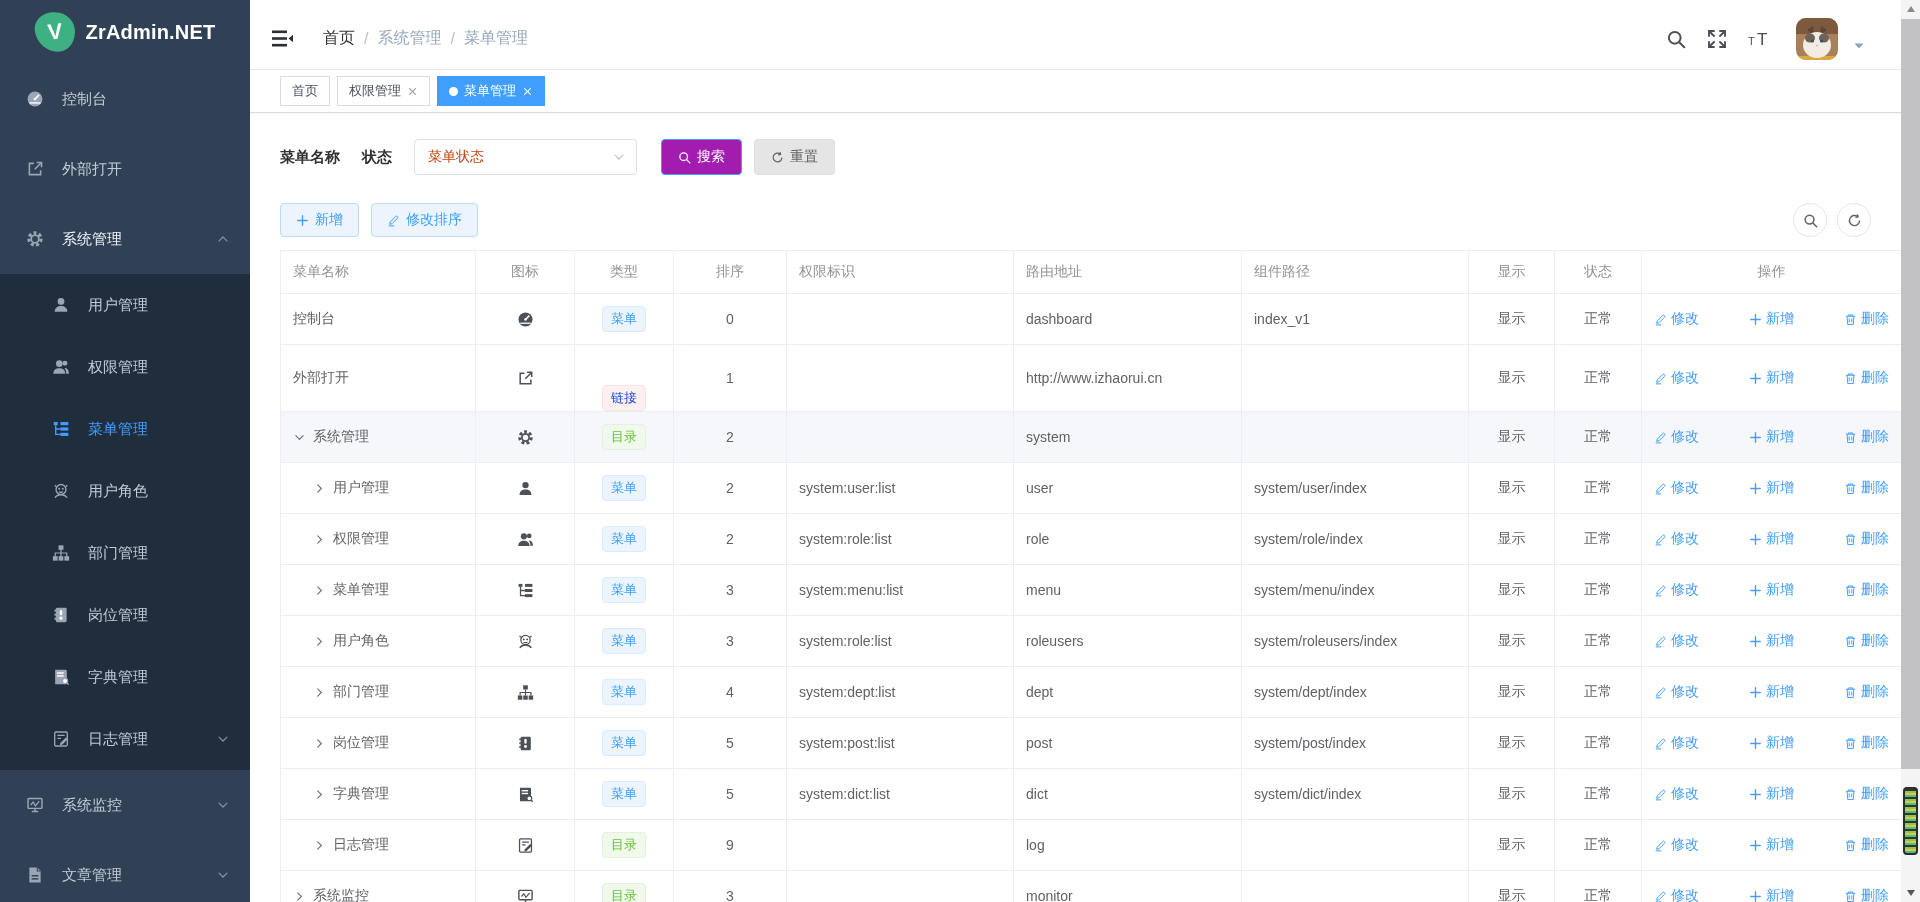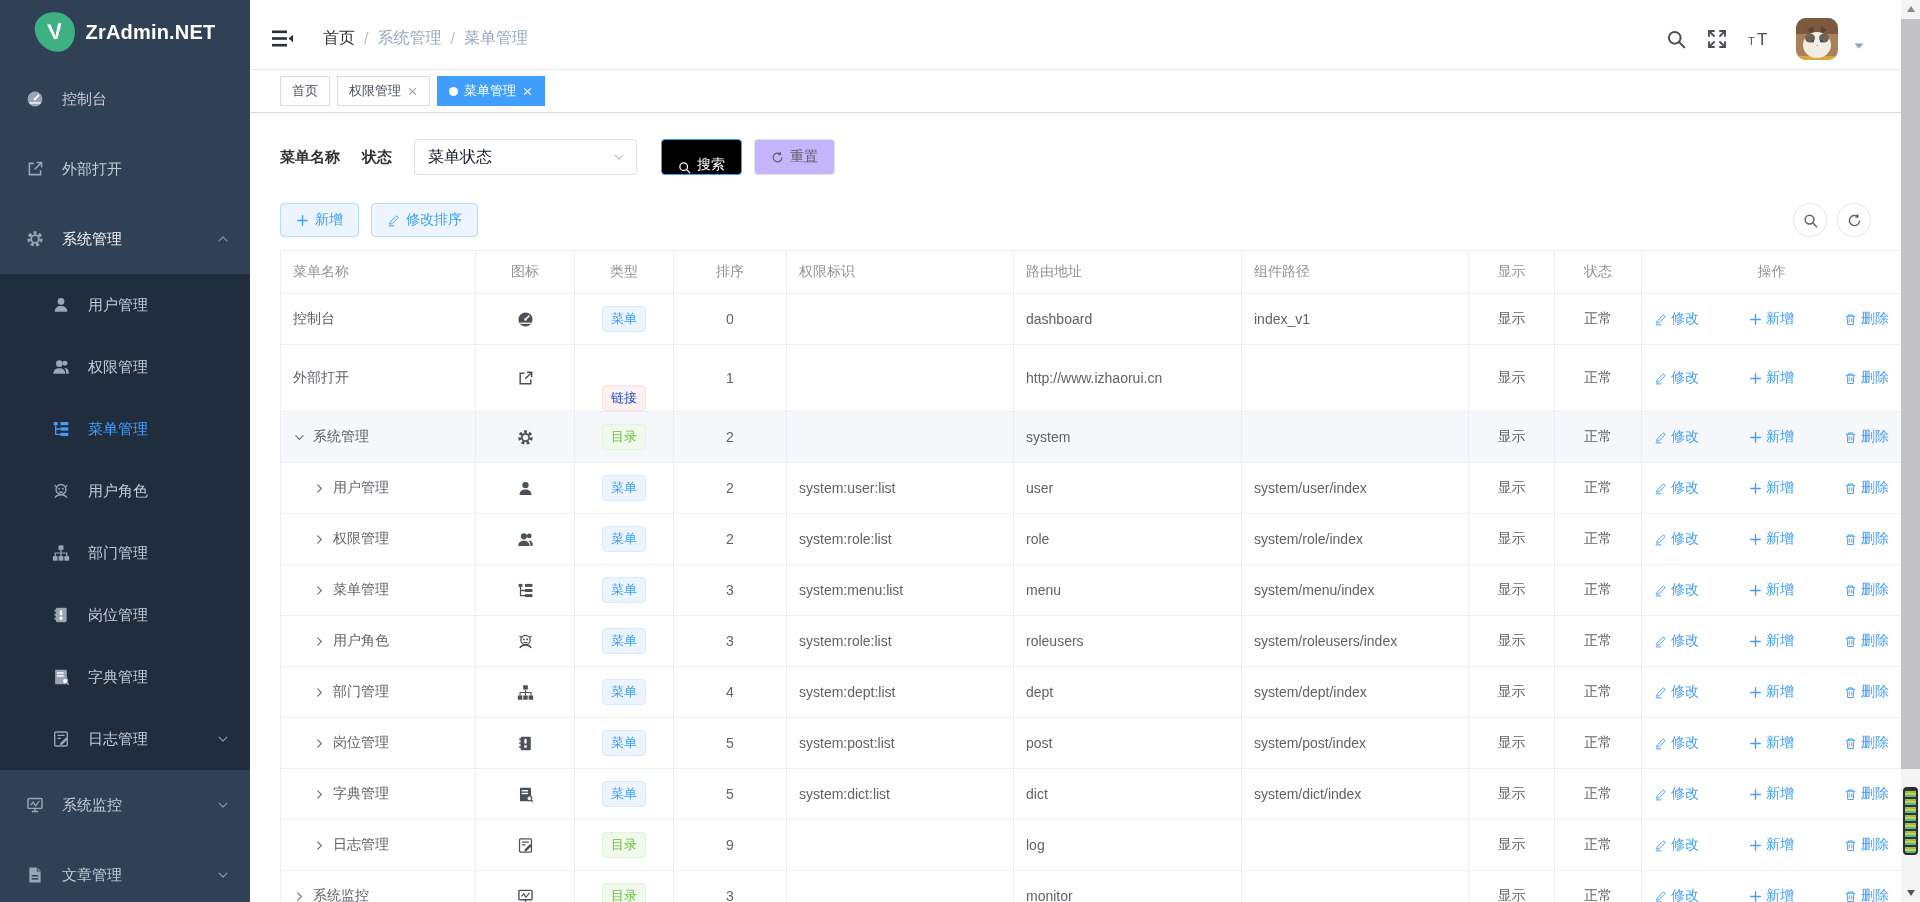--- a/index.html
+++ b/index.html
@@ -54,27 +54,27 @@
   
   .content { padding:0 30px; }
   .filter-row { margin-top:26px; display:flex; align-items:center; }
   .f-label { font-size:15px; font-weight:bold; color:#303133; margin-right:11px; }
   .f-label.second { margin-left:11px; }
   .text-input { width:234px; height:36px; border:1px solid #dcdfe6; border-radius:4px; padding:0 13px;
     font-size:14px; color:#606266; outline:none; font-family:inherit; }
   .text-input::placeholder { color:#bfc4cc; }
   .select { width:223px; height:36px; border:1px solid #dcdfe6; border-radius:4px; padding:0 10px 0 13px;
     margin-left:11px; display:flex; align-items:center; justify-content:space-between; cursor:pointer; background:#fff; }
-  .sel-ph { font-size:16px; color:#0f172a; }
+  .sel-ph { font-size:14px; color:#c2410c; }
   .sel-caret { width:14px; height:14px; color:#c0c4cc; }
   .btn { display:inline-flex; align-items:center; justify-content:center; gap:6px; height:36px; border-radius:4px;
-    font-size:14px; cursor:pointer; border:1px solid #dcdfe6; background:#c4b5fd; color:#606266; padding:0 16px;
+    font-size:14px; cursor:pointer; border:1px solid #dcdfe6; background:#e5e5e5; color:#606266; padding:0 16px;
     font-family:inherit; }
   .btn .b-ico { width:13px; height:13px; }
-  .btn.primary { background:#000000; border-color:#409eff; color:#fff; margin-left:24px;align-items:flex-end; }
+  .btn.primary { background:#a21caf; border-color:#409eff; color:#fff; margin-left:24px; }
   .btn.default { margin-left:12px; }
   .btn.plain-primary { height:34px; background:#ecf5ff; border:1px solid #b8dbff; color:#409eff; padding:0 15px; }
 
   .toolbar { margin-top:28px; display:flex; align-items:flex-start; justify-content:space-between; }
   .tb-left { display:flex; gap:12px; }
   .tb-right { display:flex; gap:10px; }
   .circle-btn { width:34px; height:34px; border-radius:50%; border:1px solid #e3e6ea; background:#fff;
     display:flex; align-items:center; justify-content:center; color:#5f6368; cursor:pointer; }
   .circle-btn .b-ico { width:15px; height:15px; }
 

